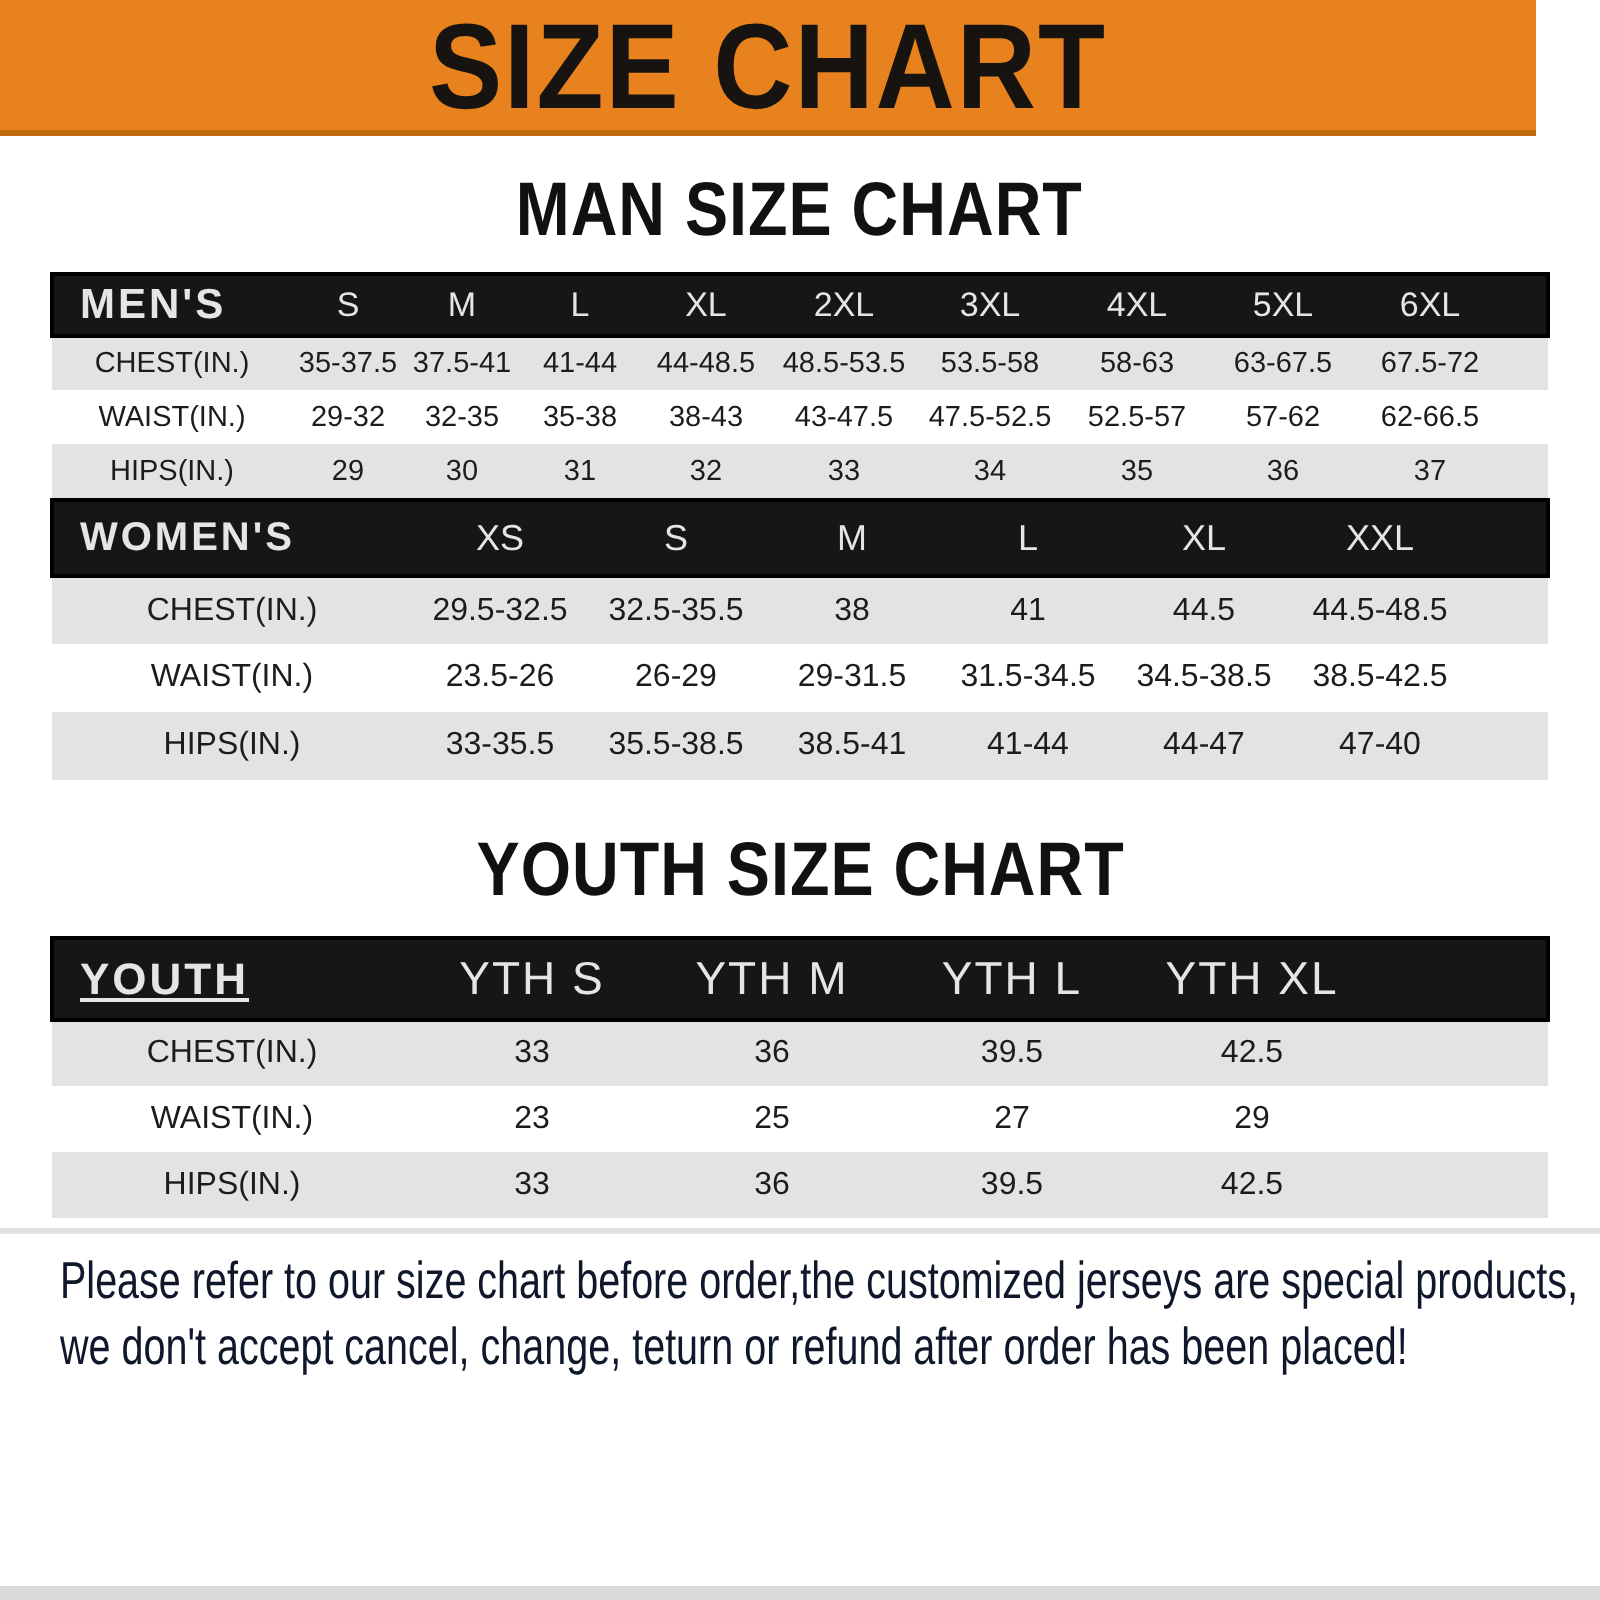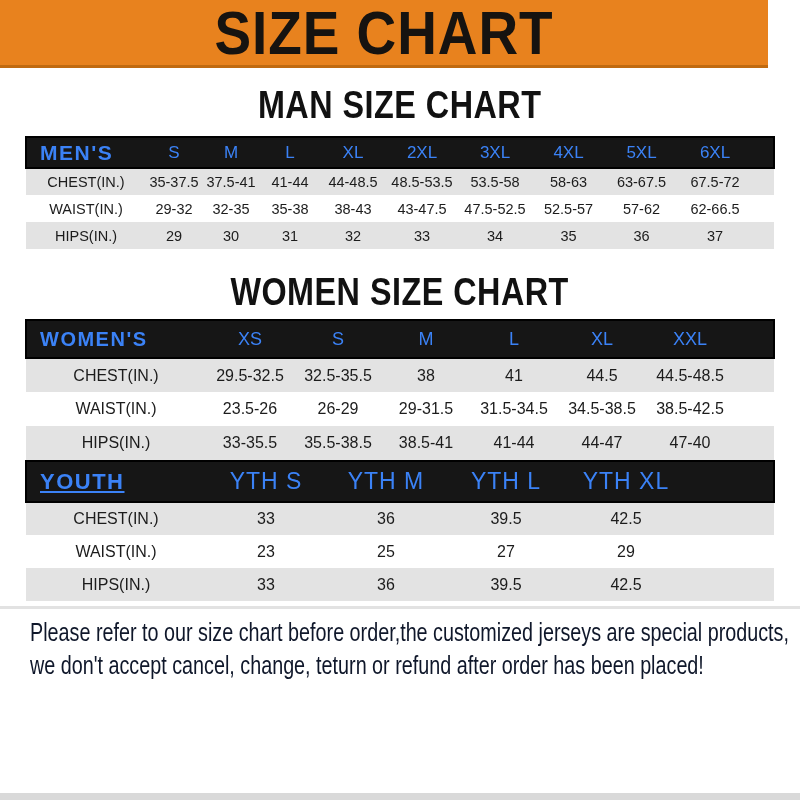--- a/index.html
+++ b/index.html
@@ -55,21 +55,21 @@
     width: 750px;
     margin: 0 auto;
     border-collapse: collapse;
     table-layout: fixed;
   }
   table.size-table thead tr {
     background: #161616;
     border: 2px solid #000000;
   }
   table.size-table th {
-    color: #3b82f6;
+    color: #e5e5e5;
     font-weight: 400;
     text-align: center;
     white-space: nowrap;
     overflow: hidden;
   }
   table.size-table th.group-label {
     text-align: left;
     padding-left: 13px;
     font-weight: 700;
     letter-spacing: 1.5px;
@@ -216,23 +216,20 @@
           <td>35</td>
           <td>36</td>
           <td>37</td>
           <td></td>
         </tr>
       </tbody>
     </table>
 </section>
 
 <section>
-  <div class="section-heading heading-women">
-    <span class="heading-text">WOMEN SIZE CHART</span>
-  </div>
   <table class="size-table table-women">
       <colgroup>
         <col class="col-label">
         <col class="col-data">
         <col class="col-data">
         <col class="col-data">
         <col class="col-data">
         <col class="col-data">
         <col class="col-data">
         <col class="col-spacer">
@@ -278,20 +275,23 @@
           <td>41-44</td>
           <td>44-47</td>
           <td>47-40</td>
           <td></td>
         </tr>
       </tbody>
     </table>
 </section>
 
 <section>
+  <div class="section-heading heading-youth">
+    <span class="heading-text">YOUTH SIZE CHART</span>
+  </div>
   <table class="size-table table-youth">
       <colgroup>
         <col class="col-label">
         <col class="col-data">
         <col class="col-data">
         <col class="col-data">
         <col class="col-data">
         <col class="col-spacer">
       </colgroup>
       <thead>

